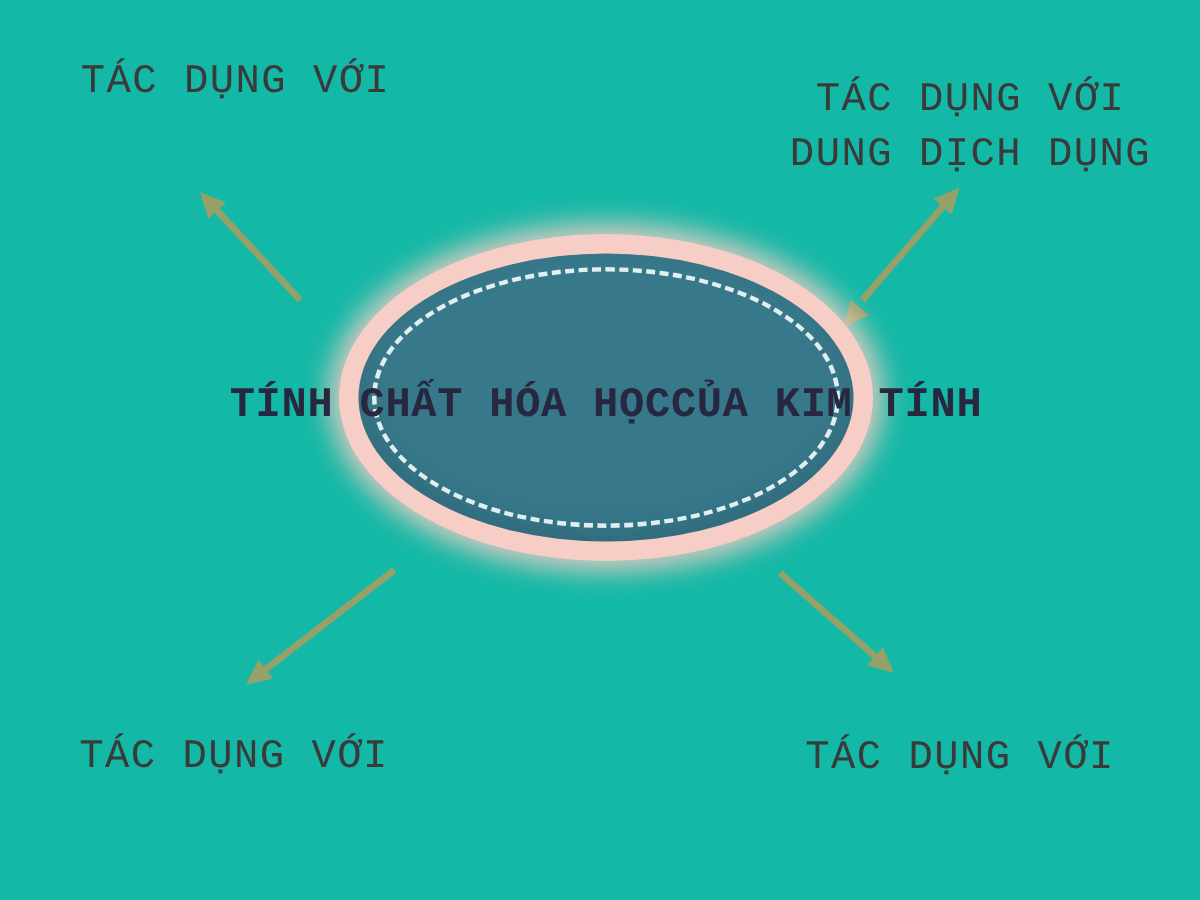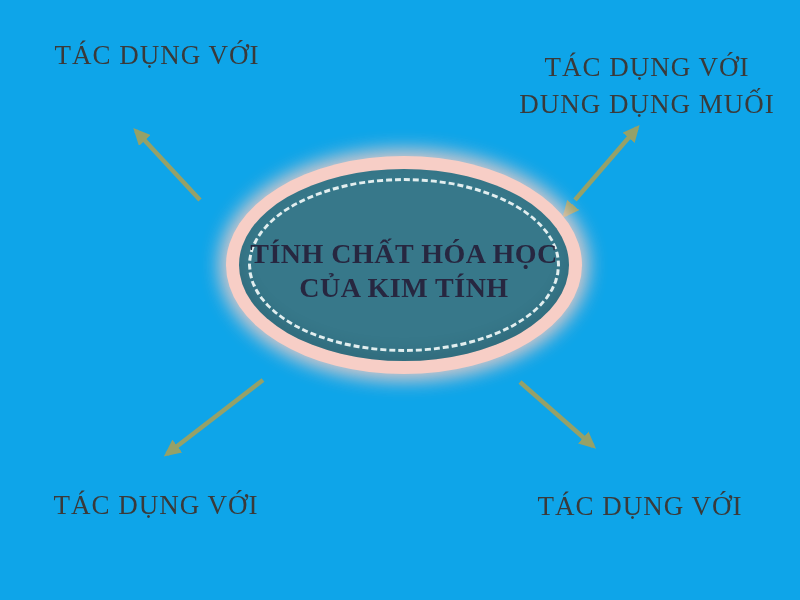--- a/index.html
+++ b/index.html
@@ -3,23 +3,23 @@
 <meta charset="utf-8">
 <style>
   html, body {
     margin: 0;
     padding: 0;
   }
   #stage {
     position: relative;
     width: 800px;
     height: 600px;
-    background: #0ea5e9;
+    background: #14b8a6;
     overflow: hidden;
-    font-family: Liberation Serif, serif;
+    font-family: Liberation Mono, monospace;
   }
 
   
   .node-glow {
     position: absolute;
     left: 226px;
     top: 156px;
     width: 356px;
     height: 218px;
     border-radius: 50%;
@@ -36,21 +36,21 @@
   .node-dash {
     position: absolute;
     inset: 9px;
     border-radius: 50%;
     border: 3px dashed rgba(235, 245, 245, 0.95);
   }
   .node-text {
     position: absolute;
     inset: 0;
     display: flex;
-    flex-direction: column;
+    flex-direction: row;
     align-items: center;
     justify-content: center;
     padding-top: 12px;
     text-align: left;
   }
   .node-text span {
     display: block;
     font-size: 28px;
     font-weight: bold;
     letter-spacing: 0.5px;
@@ -116,21 +116,21 @@
       <line x1="520" y1="382" x2="593" y2="446" marker-end="url(#ah)"></line>
     </g>
   </svg>
 
   <div id="label-top-left" class="branch-label">
     <span>TÁC DỤNG VỚI</span>
   </div>
 
   <div id="label-top-right" class="branch-label">
     <span>TÁC DỤNG VỚI</span>
-    <span>DUNG DỤNG MUỐI</span>
+    <span>DUNG DỊCH DỤNG</span>
   </div>
 
   <div id="label-bottom-left" class="branch-label">
     <span>TÁC DỤNG VỚI</span>
   </div>
 
   <div id="label-bottom-right" class="branch-label">
     <span>TÁC DỤNG VỚI</span>
   </div>
 

